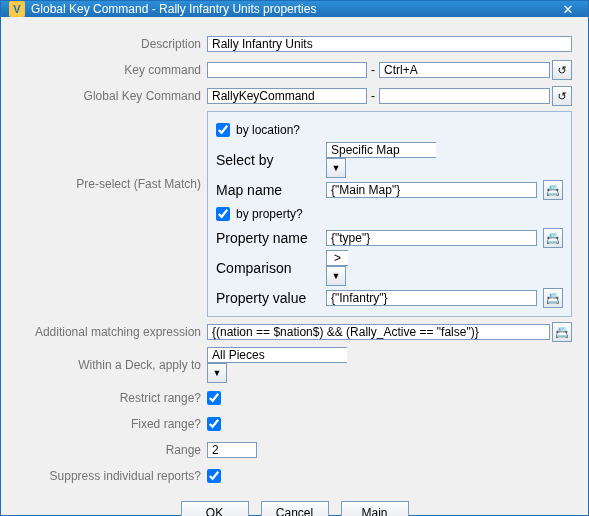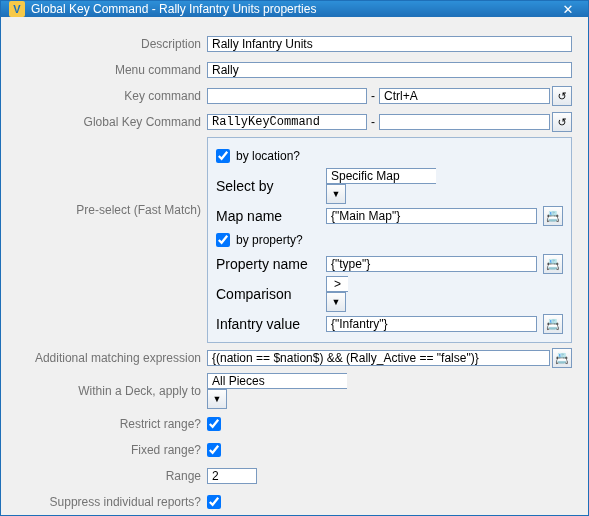--- a/index.html
+++ b/index.html
@@ -40,41 +40,35 @@
   <div class="content">
     <div class="form">
 
       <div class="row">
         <div class="label">Description</div>
         <div class="field">
             <input type="text" style="flex: 1 1 0%;" value="Rally Infantry Units">
           </div>
       </div>
 
-      <div class="row">
-        <div class="label">Menu command</div>
-        <div class="field">
-            <input type="text" style="flex: 1 1 0%;" value="Rally">
-          </div>
-      </div>
 
       <div class="row">
         <div class="label">Key command</div>
         <div class="field">
           <input type="text" style="width: 160px;" value="">
           <span class="sep">-</span>
           <input type="text" style="flex: 1 1 0%;" value="Ctrl+A">
           <span class="btn-icon">↺</span>
         </div>
       </div>
 
       <div class="row">
         <div class="label">Global Key Command</div>
         <div class="field">
-          <input type="text" style="width: 160px; font-family: Liberation Mono, monospace;" value="RallyKeyCommand">
+          <input type="text" style="width: 160px;" value="RallyKeyCommand">
           <span class="sep">-</span>
           <input type="text" style="flex: 1 1 0%;" value="">
           <span class="btn-icon">↺</span>
         </div>
       </div>
 
       <div class="row multi">
         <div class="label" style="padding-top:66px">Pre-select (Fast Match)</div>
         <div class="panel">
           <div class="prow">
@@ -103,21 +97,21 @@
             <span class="btn-icon">📇</span>
           </div>
           <div class="prow">
             <span class="plabel">Comparison</span>
             <div class="select-wrap">
               <input type="text" style="width: 22px; text-align: center;" value="&gt;">
               <span class="select-btn">▼</span>
             </div>
           </div>
           <div class="prow">
-            <span class="plabel">Infantry value</span>
+            <span class="plabel">Property value</span>
             <input type="text" style="flex: 1 1 0%;" value="{&quot;Infantry&quot;}">
             <span class="btn-icon">📇</span>
           </div>
         </div>
       </div>
 
       <div class="row" style="margin-top:4px">
         <div class="label">Additional matching expression</div>
         <div class="field">
           <input type="text" style="flex: 1 1 0%;" value="{(nation == $nation$) &amp;&amp; (Rally_Active == &quot;false&quot;)}">

